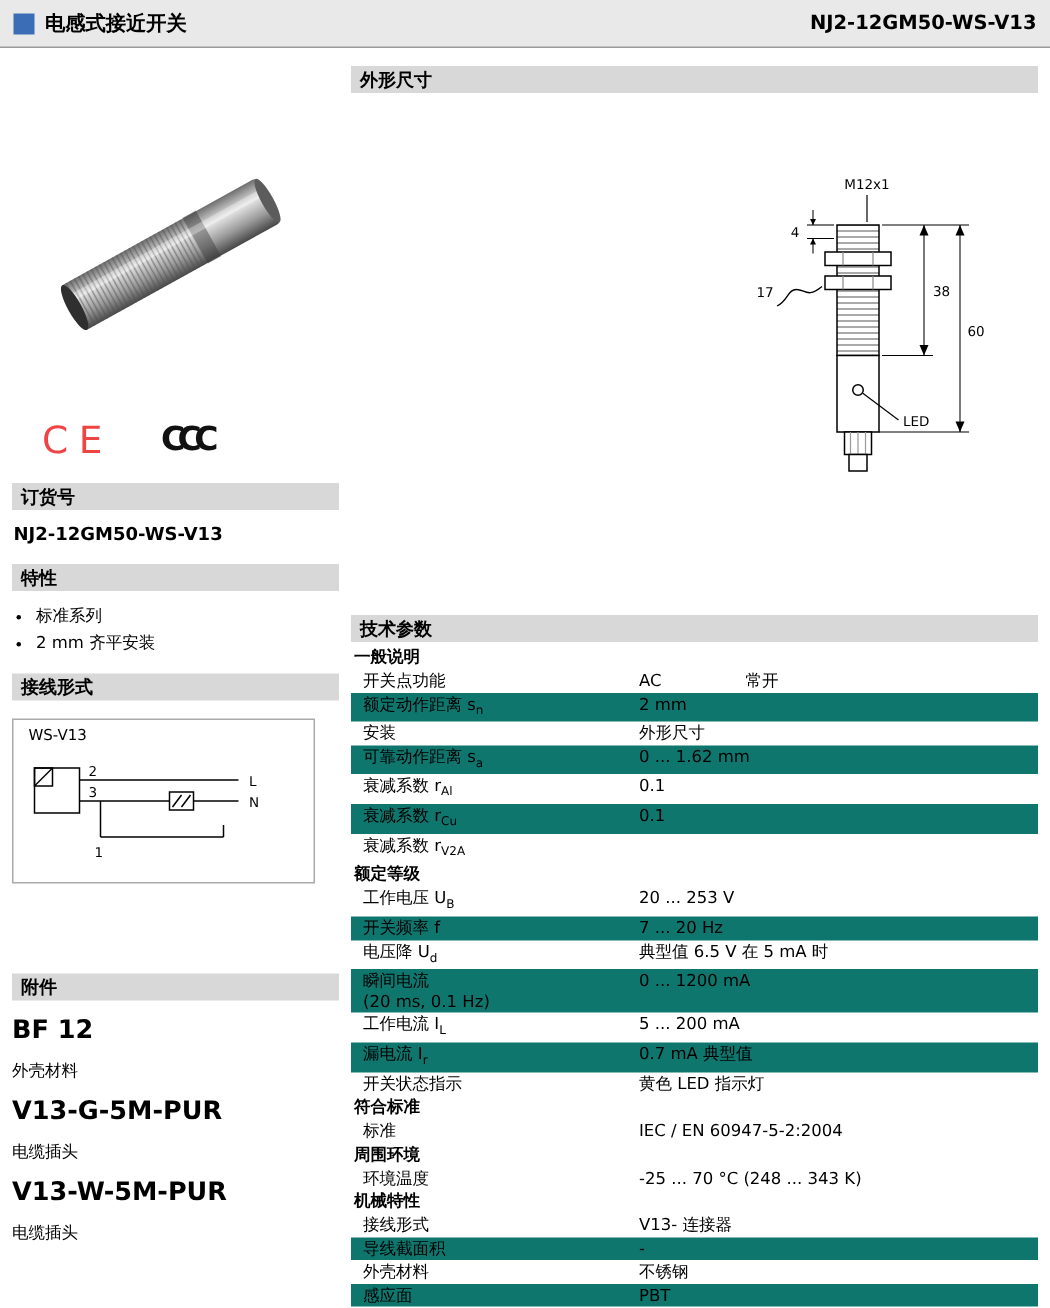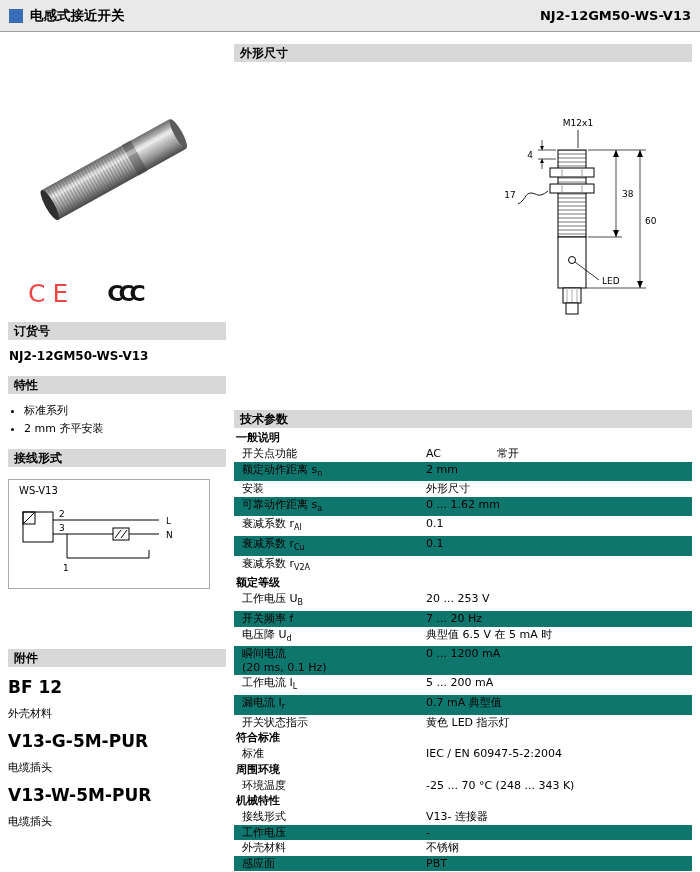--- a/index.html
+++ b/index.html
@@ -337,21 +337,21 @@
           <div class="spec-row">
             <div class="spec-label">
               <div>接线形式</div>
             </div>
             <div class="spec-value">
               <div>V13- 连接器</div>
             </div>
           </div>
           <div class="spec-row alt">
             <div class="spec-label">
-              <div>工作电压</div>
+              <div>导线截面积</div>
             </div>
             <div class="spec-value">
               <div>-</div>
             </div>
           </div>
           <div class="spec-row">
             <div class="spec-label">
               <div>外壳材料</div>
             </div>
             <div class="spec-value">

